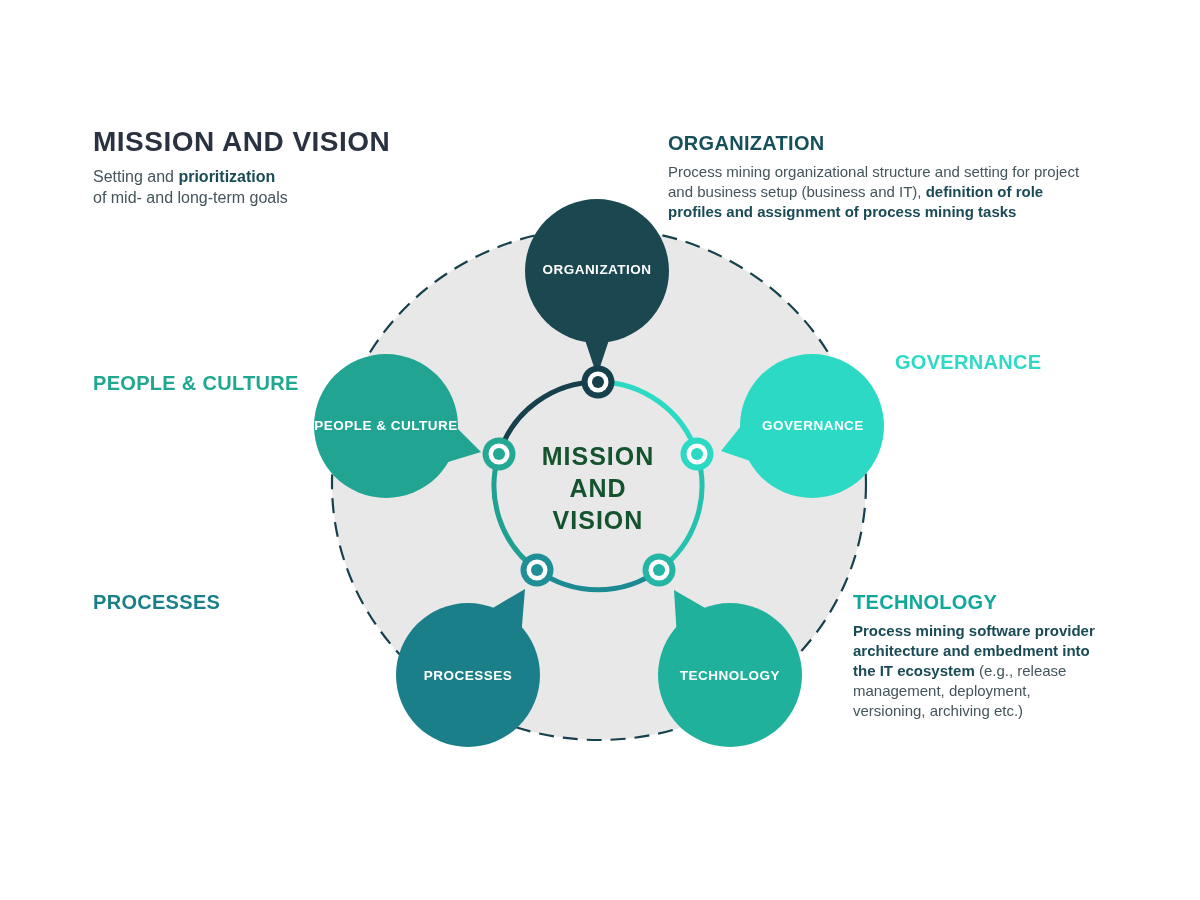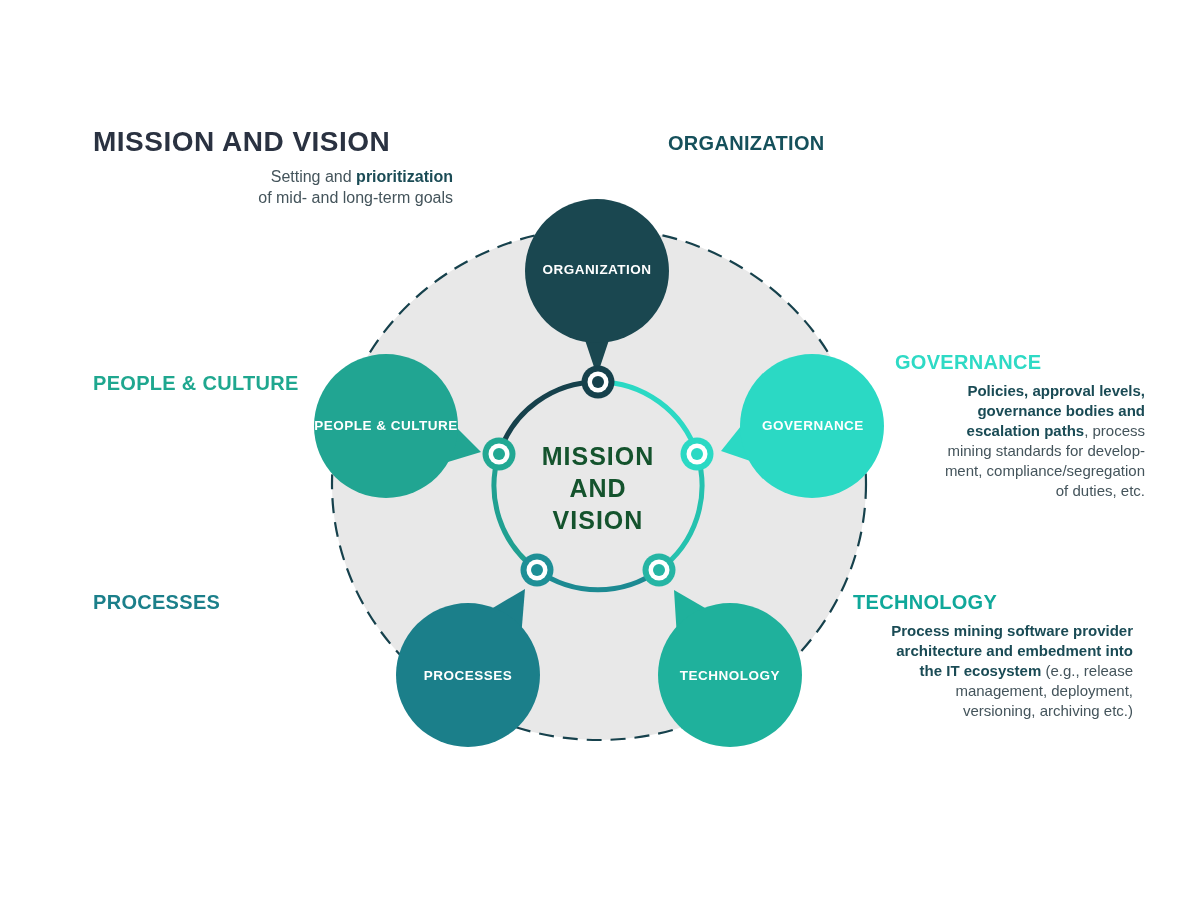--- a/index.html
+++ b/index.html
@@ -21,21 +21,20 @@
     letter-spacing:0.3px;
   }
   .h-org    { color:#15505B; }
   .h-gov    { color:#2EDAC5; }
   .h-tech   { color:#10A89A; }
   .h-proc   { color:#1B7F8A; }
   .h-people { color:#1FA78F; }
   p.rich {
     margin:0; font-size:15px; line-height:20px; white-space:pre-line;
     color:#44545B;
-    text-align:right;
   }
   p.rich strong { font-weight:bold; color:#1A4B55; }
   p.subtitle { margin-top:8px; font-size:16px; line-height:21px; }
   
   .bubble-label {
     position:absolute; transform:translate(-50%,-50%);
     color:#ffffff; font-weight:bold; font-size:13.5px; letter-spacing:0.5px;
     white-space:nowrap; text-align:center;
   }
   .center-label {
@@ -51,30 +50,27 @@
 <div class="canvas">
 
   <header class="abs" style="left:93px; top:126px; width:360px;">
     <h1 class="page-title">MISSION AND VISION</h1>
     <p class="rich subtitle">Setting and <strong>prioritization</strong>
 of mid- and long-term goals</p>
   </header>
 
   <section class="abs" style="left:668px; top:130px; width:470px;">
     <h2 class="section-heading h-org">ORGANIZATION</h2>
+    <p class="rich">Process mining organizational structure and setting for project
+and business setup (business and IT), <strong>definition of role
+profiles and assignment of process mining tasks</strong></p>
   </section>
 
   <section class="abs" style="left:895px; top:349px; width:250px;">
     <h2 class="section-heading h-gov">GOVERNANCE</h2>
-    <p class="rich"><strong>Policies, approval levels,
-governance bodies and
-escalation paths</strong>, process
-mining standards for develop-
-ment, compliance/segregation
-of duties, etc.</p>
   </section>
 
   <section class="abs" style="left:853px; top:589px; width:280px;">
     <h2 class="section-heading h-tech">TECHNOLOGY</h2>
     <p class="rich"><strong>Process mining software provider
 architecture and embedment into
 the IT ecosystem</strong> (e.g., release
 management, deployment,
 versioning, archiving etc.)</p>
   </section>

